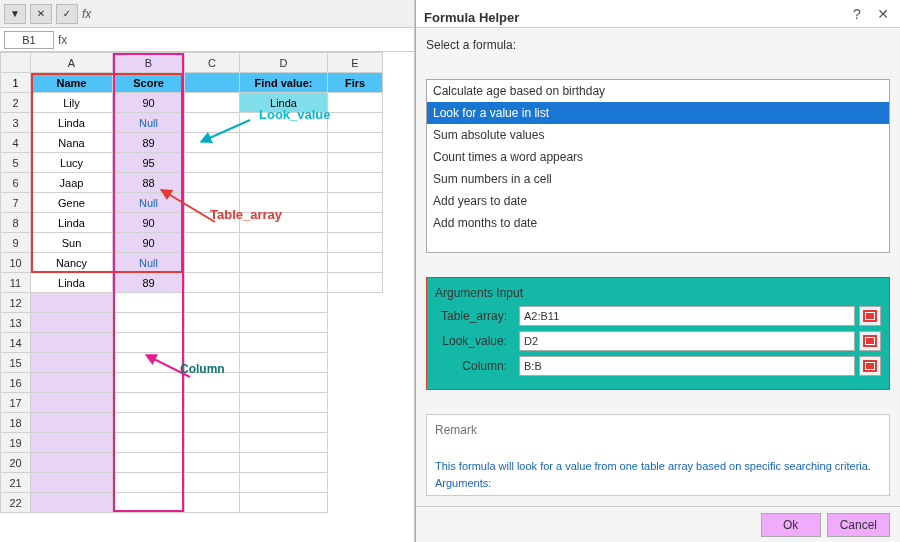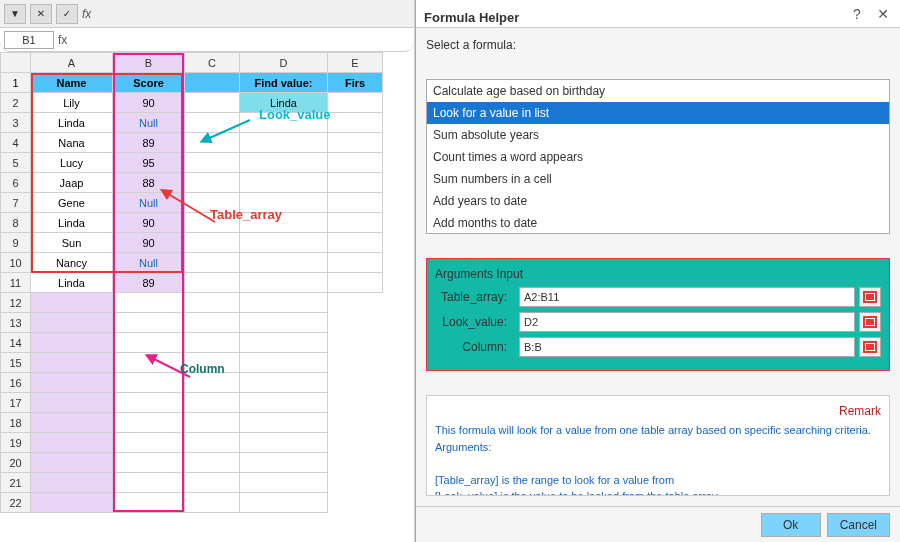--- a/index.html
+++ b/index.html
@@ -3,21 +3,21 @@
   <meta charset="utf-8">
   <style>
     * { box-sizing: border-box; margin: 0; padding: 0; }
     body { font-family: 'Segoe UI', Arial, sans-serif; font-size: 12px; background: #fff; display: flex; width: 900px; height: 542px; overflow: hidden; }
 
     
     .spreadsheet { width: 415px; height: 542px; background: #fff; display: flex; flex-direction: column; border-right: 1px solid #ccc; }
 
     .toolbar { height: 28px; background: #f0f0f0; border-bottom: 1px solid #ccc; display: flex; align-items: center; padding: 0 4px; gap: 4px; }
     .toolbar-btn { width: 22px; height: 20px; background: #e0e0e0; border: 1px solid #bbb; display: flex; align-items: center; justify-content: center; cursor: pointer; font-size: 10px; color: #333; }
-    .formula-bar { height: 24px; border-bottom: 1px solid #ccc; display: flex; align-items: center; padding: 0 4px; gap: 4px; background: #fff; border-radius: 10px; }
+    .formula-bar { height: 24px; border-bottom: 1px solid #ccc; display: flex; align-items: center; padding: 0 4px; gap: 4px; background: #fff; }
     .name-box { width: 50px; height: 18px; border: 1px solid #aaa; text-align: center; font-size: 11px; color: #333; padding: 1px 2px; }
     .formula-input { flex: 1; height: 18px; border: none; font-size: 11px; color: #333; }
     .fx-label { font-size: 12px; color: #555; font-style: italic; }
 
     
     .grid-container { flex: 1; overflow: hidden; position: relative; }
     table.grid { border-collapse: collapse; table-layout: fixed; }
     table.grid th, table.grid td { border: 1px solid #d0d0d0; font-size: 11px; padding: 0 3px; height: 20px; white-space: nowrap; overflow: hidden; }
     table.grid th { background: #f2f2f2; text-align: center; color: #333; font-weight: normal; }
     table.grid td { background: #fff; text-align: center; }
@@ -38,42 +38,42 @@
     .panel-titlebar { height: 28px; background: #fff; border-bottom: 1px solid #ccc; display: flex; align-items: center; padding: 0 8px; justify-content: space-between; }
     .panel-title { font-size: 13px; font-weight: bold; color: #333; margin-top: 8px; }
     .panel-controls { display: flex; gap: 8px; align-items: center; }
     .panel-control-btn { width: 18px; height: 18px; display: flex; align-items: center; justify-content: center; cursor: pointer; font-size: 14px; color: #555; }
 
     .panel-body { flex: 1; padding: 10px; display: flex; flex-direction: column; gap: 24px; overflow: hidden; }
 
     .section-label { font-size: 12px; color: #333; margin-bottom: 3px; }
 
     
-    .formula-list { border: 1px solid #aaa; background: #fff; overflow-y: scroll; height: 155px; }
+    .formula-list { border: 1px solid #aaa; background: #fff; overflow-y: scroll; height: 174px; }
     .formula-item { padding: 2px 6px; cursor: pointer; font-size: 12px; color: #333; line-height: 18px; }
     .formula-item.selected { background: #1976d2; color: #fff; }
 
     
     .args-section { border: 1px solid #e53935; background: #14b8a6; padding: 8px; }
     .args-title { font-size: 12px; color: #333; margin-bottom: 6px; }
     .arg-row { display: flex; align-items: center; margin-bottom: 5px; gap: 4px; }
     .arg-label { width: 80px; font-size: 12px; color: #333; text-align: right; padding-right: 8px; }
     .arg-input { flex: 1; height: 20px; border: 1px solid #aaa; font-size: 11px; padding: 0 4px; color: #333; background: #fff; }
     .arg-btn { width: 22px; height: 20px; background: #f0f0f0; border: 1px solid #aaa; display: flex; align-items: center; justify-content: center; cursor: pointer; }
     .arg-btn-icon { width: 14px; height: 12px; background: #e53935; display: flex; align-items: center; justify-content: center; }
     .arg-btn-icon::after { content: ''; display: block; width: 8px; height: 6px; border: 1.5px solid #fff; }
 
     
     .remark-section { border: 1px solid #ccc; background: #fff; padding: 8px; flex: 1; overflow-y: auto; }
-    .remark-title { font-size: 12px; color: #b91c1c; margin-bottom: 4px; text-align: right; }
+    .remark-title { font-size: 12px; color: #737373; margin-bottom: 21px; }
     .remark-text { font-size: 11px; color: #1565c0; line-height: 1.5; }
 
     
     .panel-footer { height: 36px; display: flex; align-items: center; justify-content: flex-end; gap: 6px; padding: 0 10px; border-top: 1px solid #ccc; background: #f5f5f5; }
-    .footer-btn { min-width: 60px; height: 24px; border: 1px solid #aaa; background: #7dd3fc; font-size: 12px; cursor: pointer; padding: 0 12px; color: #333; }
+    .footer-btn { min-width: 60px; height: 24px; border: 1px solid #aaa; background: #f0abfc; font-size: 12px; cursor: pointer; padding: 0 12px; color: #333; }
   </style>
 </head>
 <body>
 
 <div class="spreadsheet">
 
   <div class="toolbar">
     <div class="toolbar-btn">▼</div>
     <div class="toolbar-btn">✕</div>
     <div class="toolbar-btn">✓</div>
@@ -333,21 +333,21 @@
       <div class="panel-control-btn">✕</div>
     </div>
   </div>
 
   <div class="panel-body">
     <div class="section-label">Select a formula:</div>
 
     <div class="formula-list">
       <div class="formula-item">Calculate age based on birthday</div>
       <div class="formula-item selected">Look for a value in list</div>
-      <div class="formula-item">Sum absolute years</div>
+      <div class="formula-item">Sum absolute values</div>
       <div class="formula-item">Count times a word appears</div>
       <div class="formula-item">Sum numbers in a cell</div>
       <div class="formula-item">Add years to date</div>
       <div class="formula-item">Add months to date</div>
 
     </div>
 
     <div class="args-section">
       <div class="args-title">Arguments Input</div>
       <div class="arg-row">

